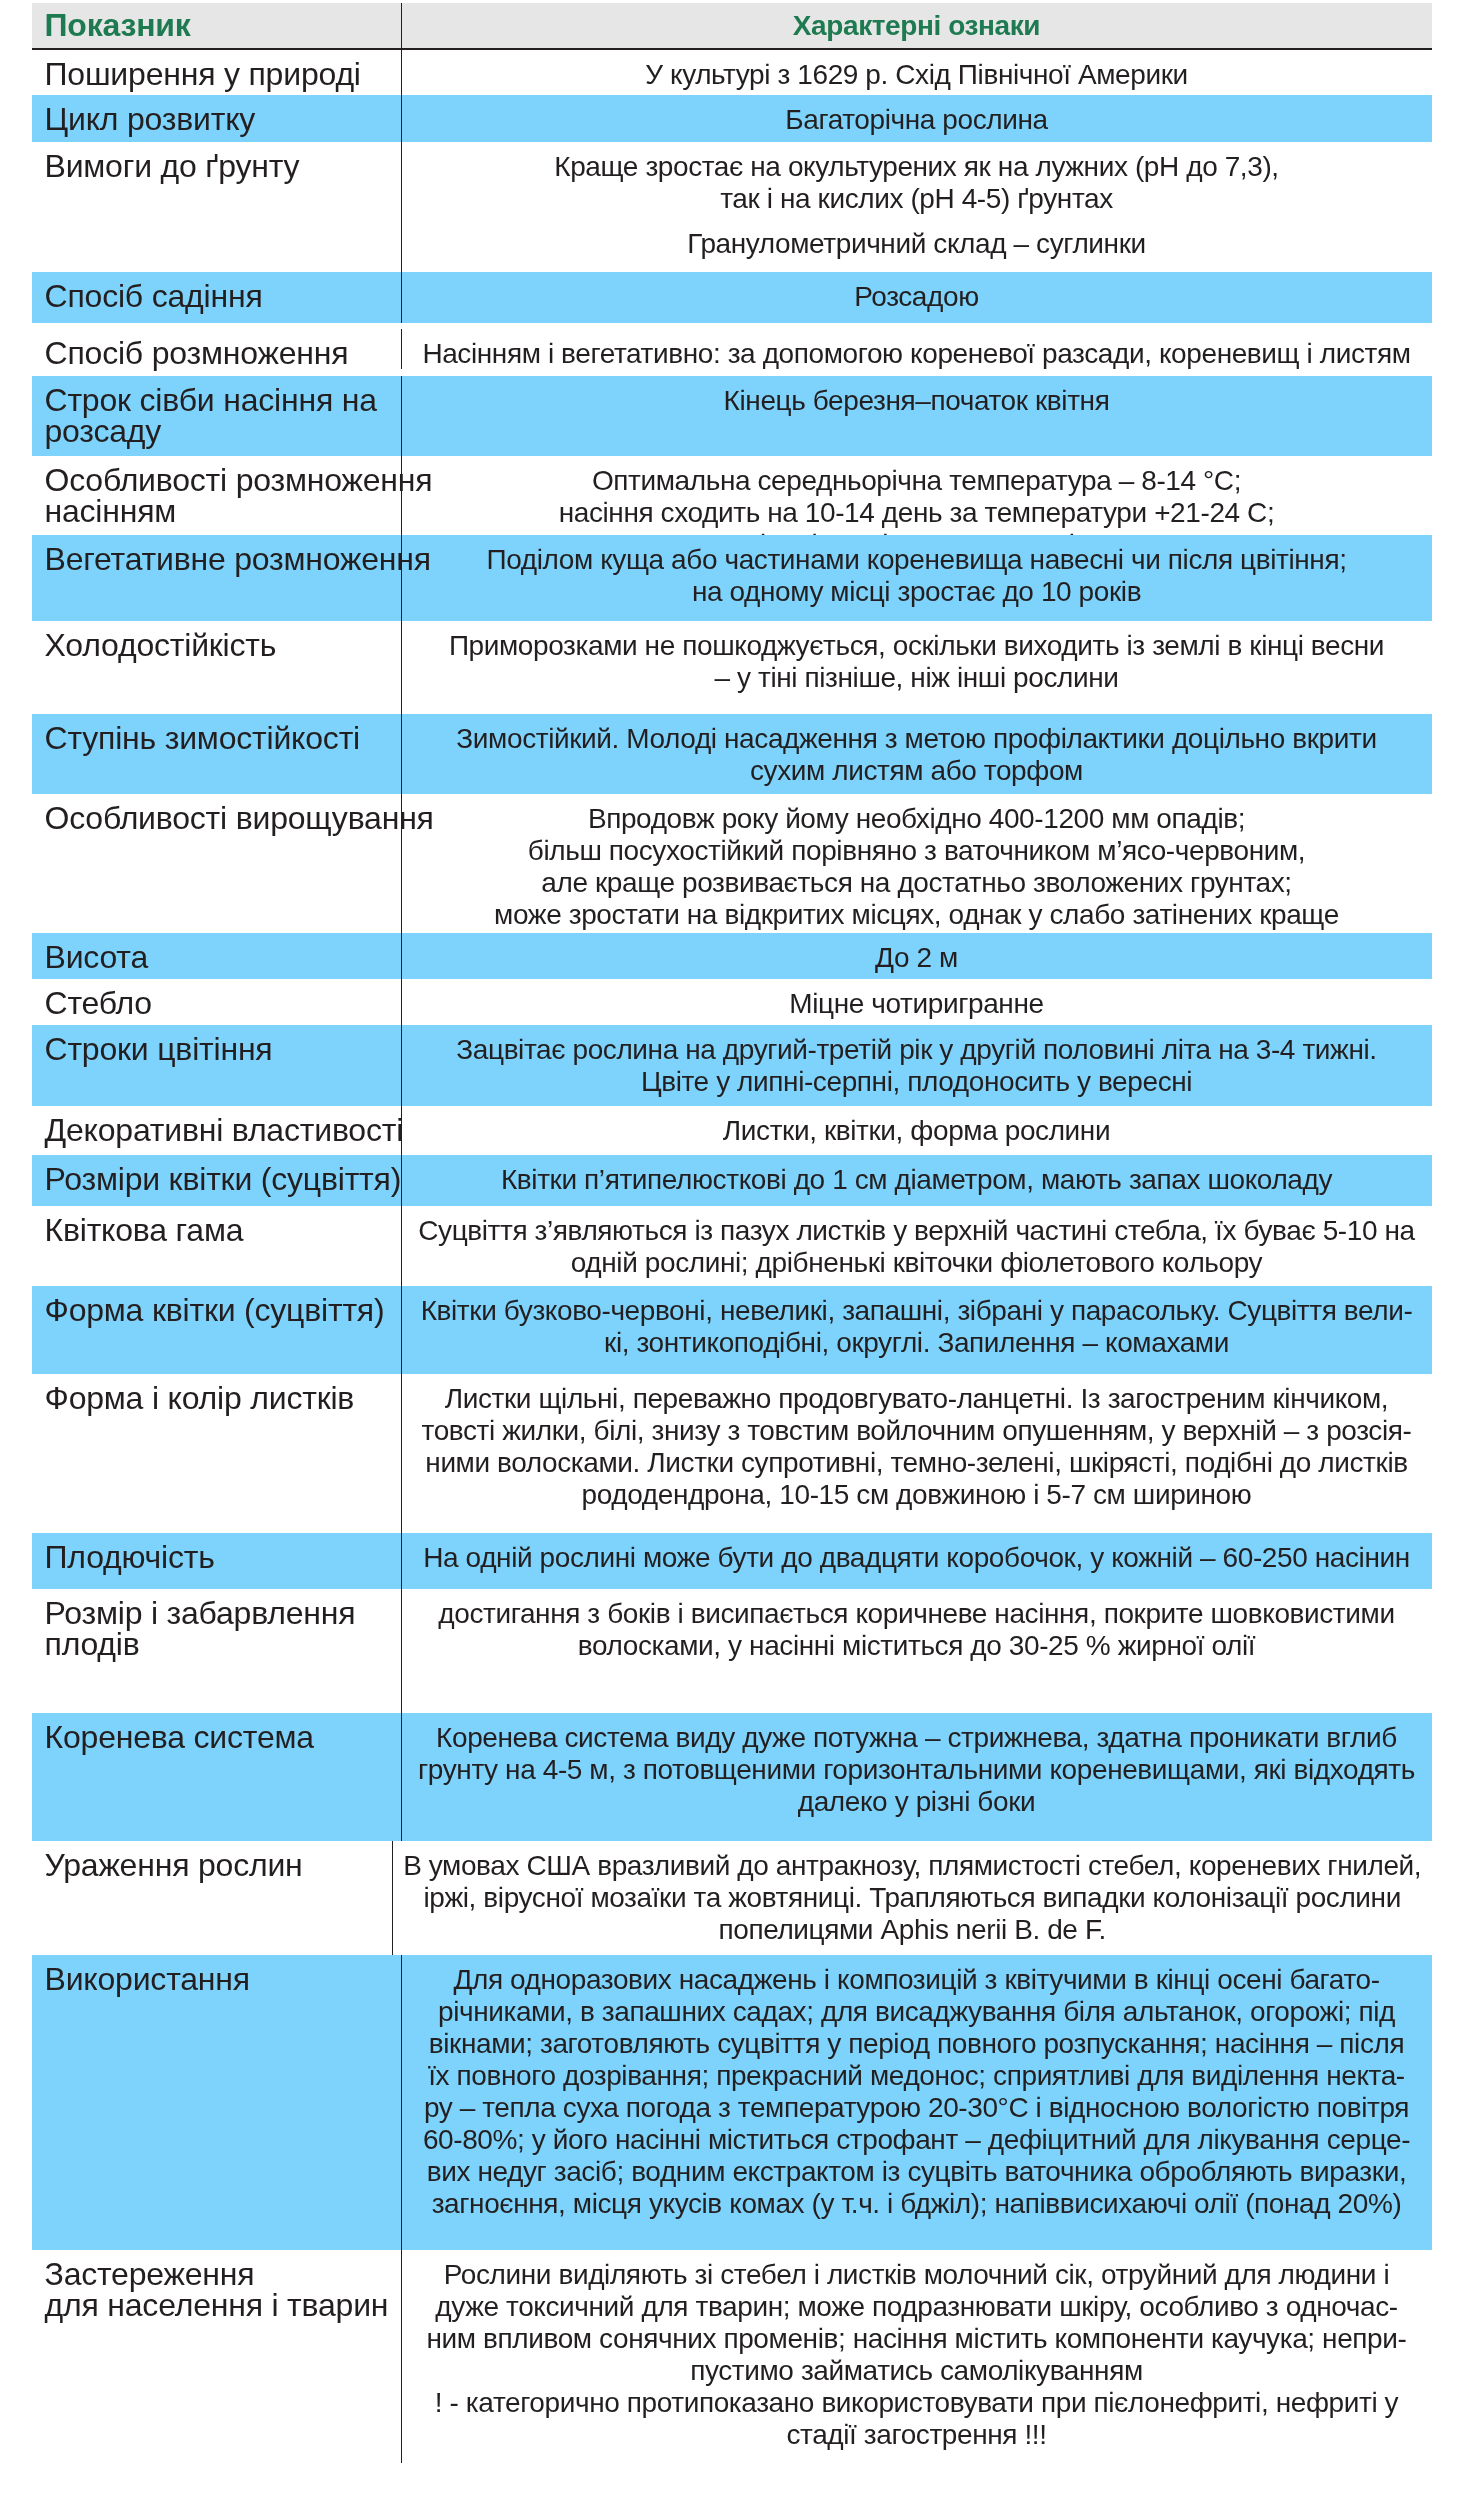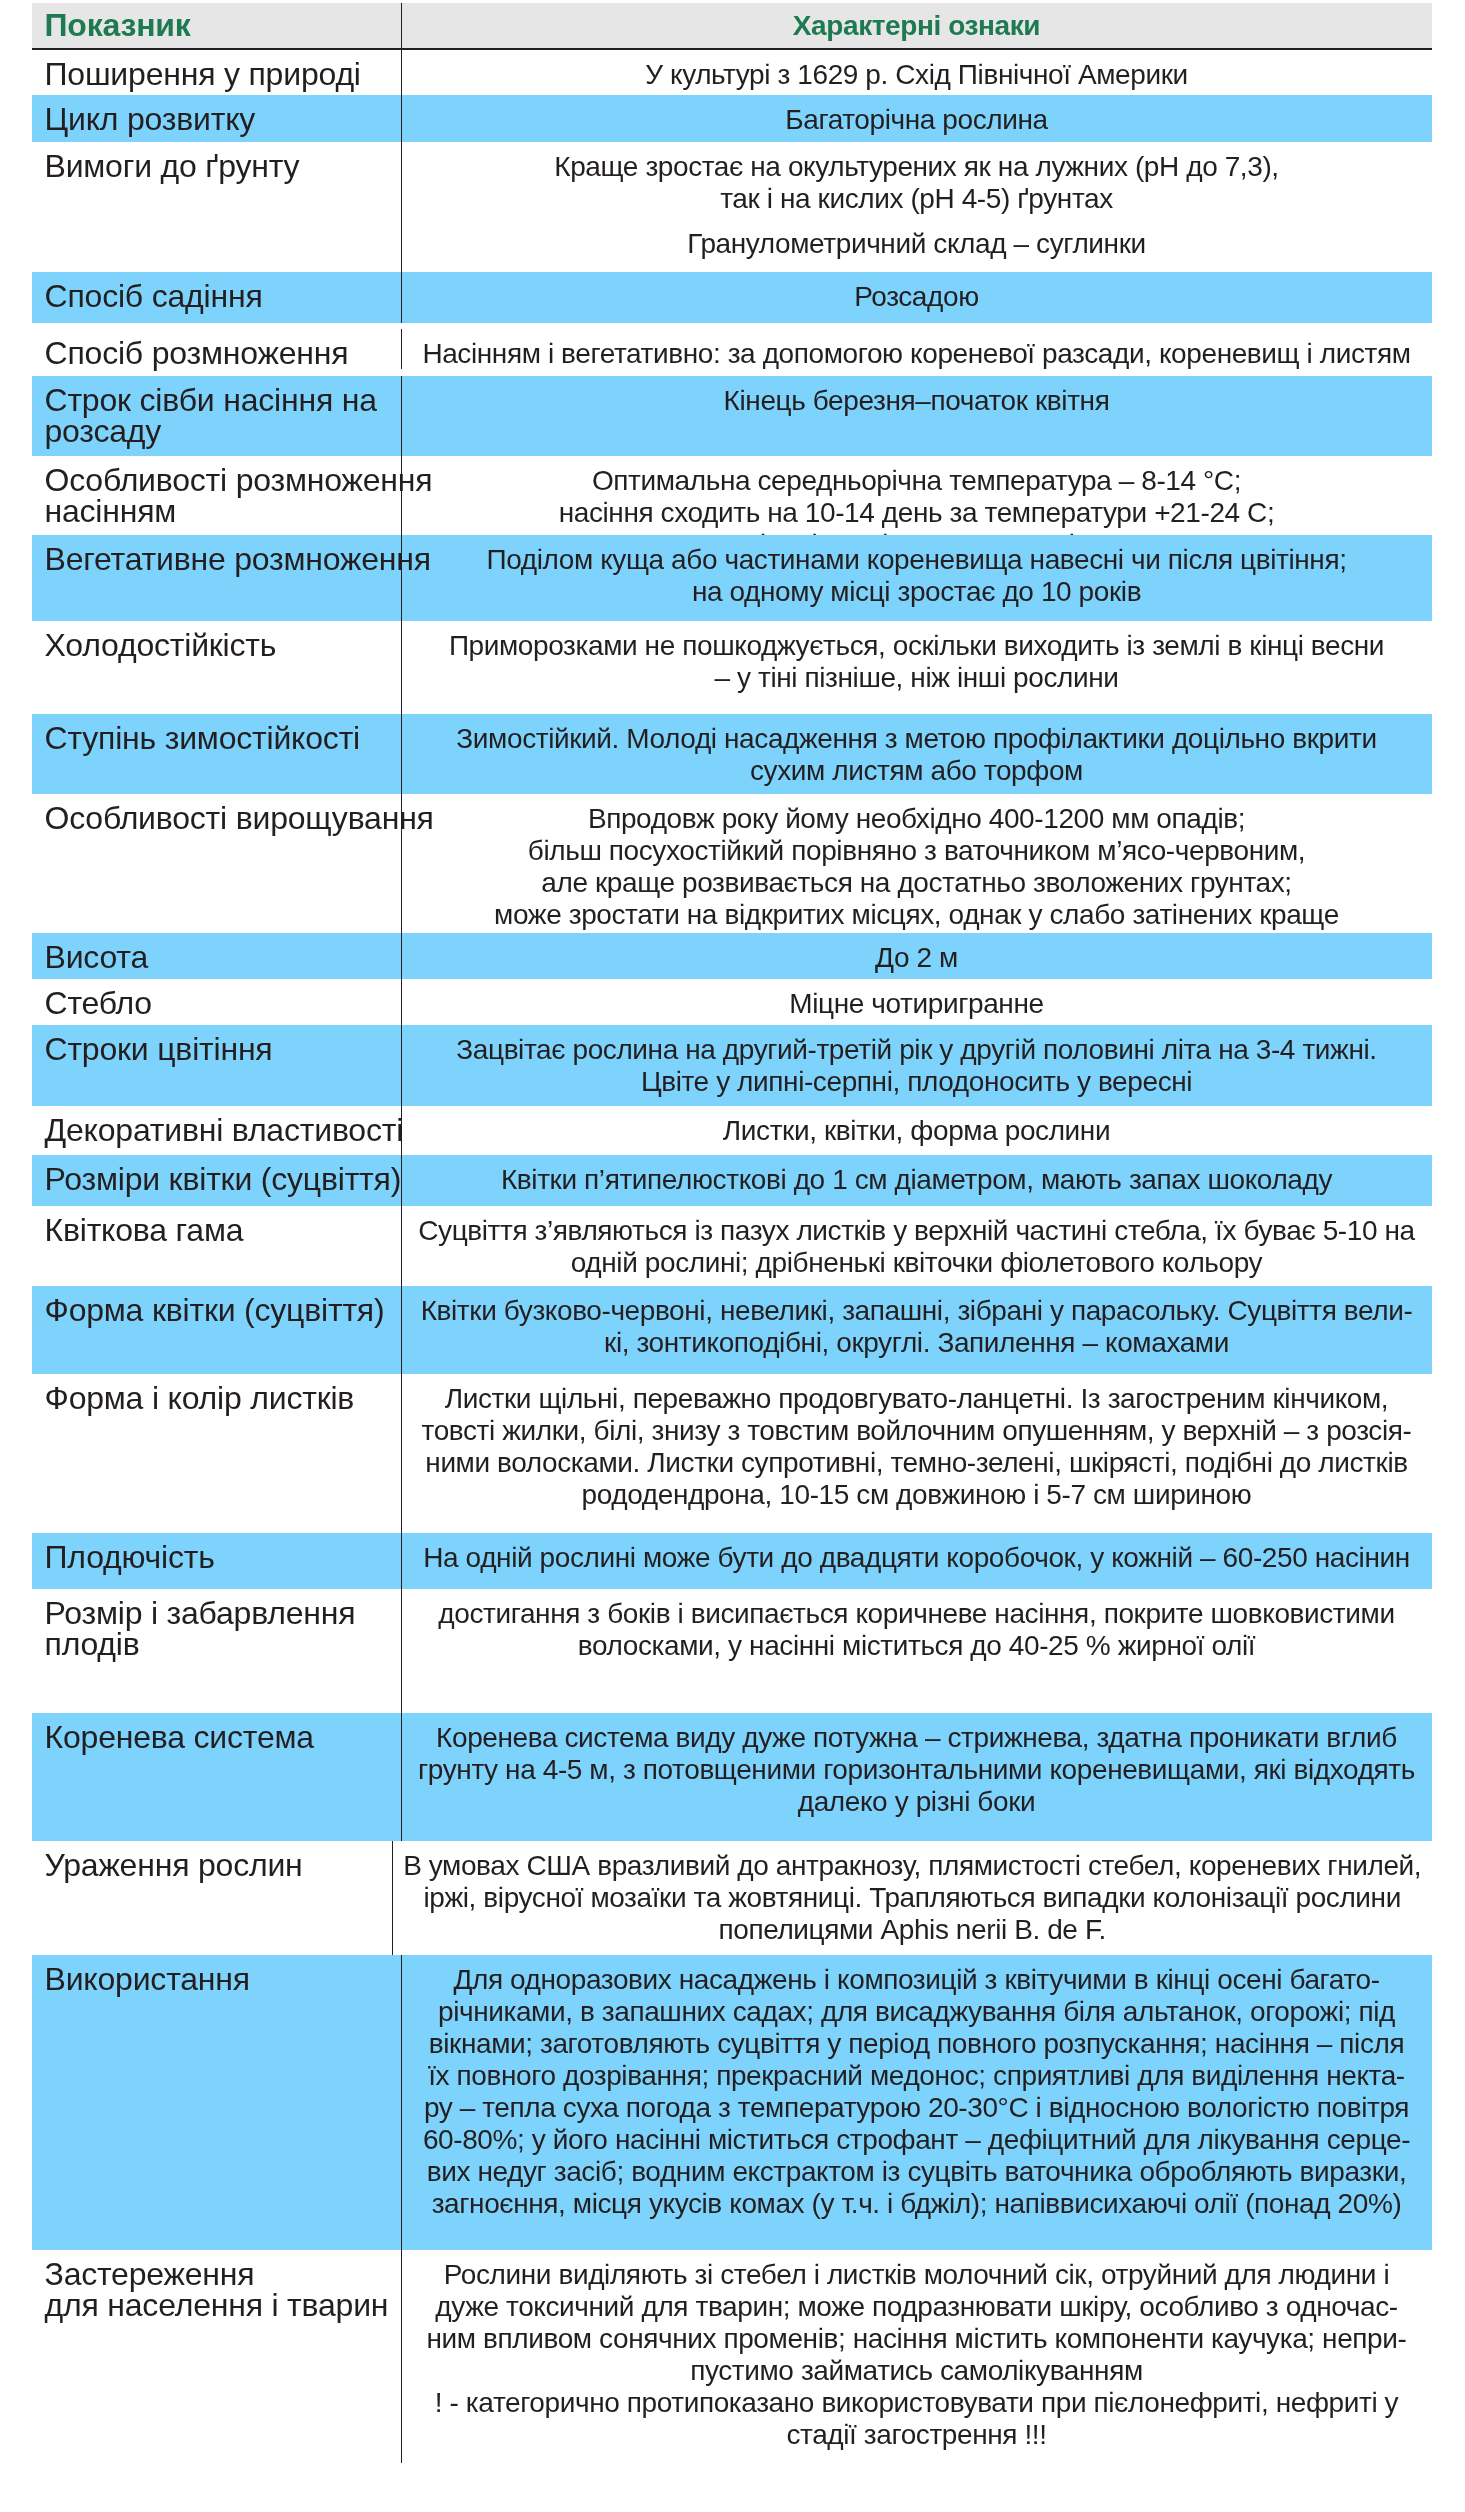--- a/index.html
+++ b/index.html
@@ -204,21 +204,21 @@
           <span class="line">На одній рослині може бути до двадцяти коробочок, у кожній – 60-250 насінин</span>
         </div>
       </div>
       <div class="row" style="height: 124px;">
         <div class="c1">
           <span class="line">Розмір і забарвлення</span>
           <span class="line">плодів</span>
         </div>
         <div class="c2">
           <span class="line">достигання з боків і висипається коричневе насіння, покрите шовковистими</span>
-          <span class="line">волосками, у насінні міститься до 40-25 % жирної олії</span>
+          <span class="line">волосками, у насінні міститься до 30-25 % жирної олії</span>
         </div>
       </div>
       <div class="row shaded" style="height: 128px;">
         <div class="c1">
           <span class="line">Коренева система</span>
         </div>
         <div class="c2">
           <span class="line">Коренева система виду дуже потужна – стрижнева, здатна проникати вглиб</span>
           <span class="line">грунту на 4-5 м, з потовщеними горизонтальними кореневищами, які відходять</span>
           <span class="line">далеко у різні боки</span>

